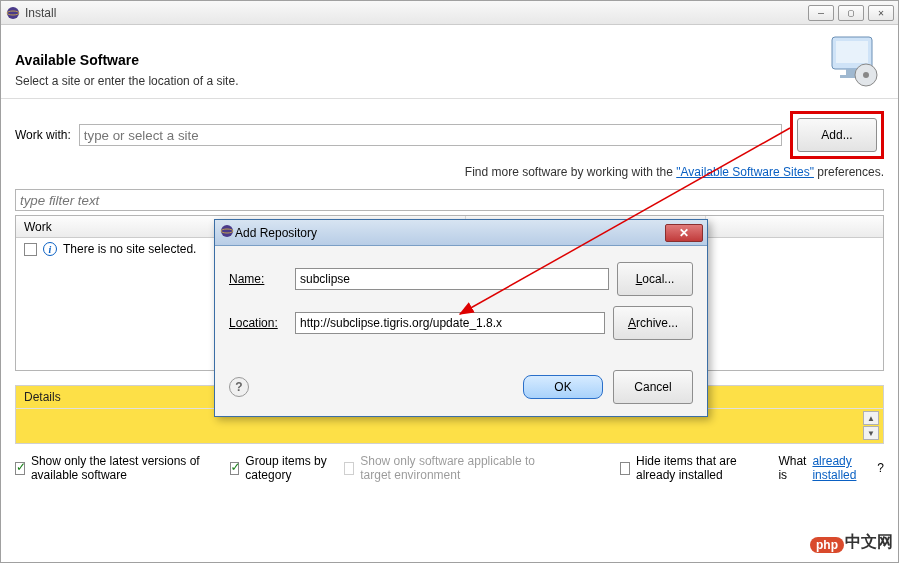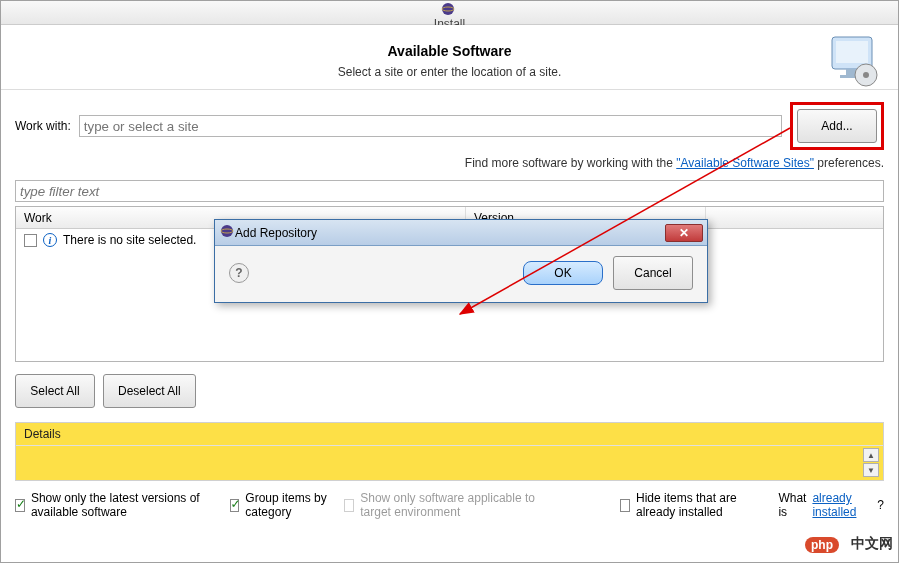--- a/index.html
+++ b/index.html
@@ -24,45 +24,43 @@
     display: flex;
     flex-direction: column;
   }
   .titlebar {
     height: 24px;
     background: linear-gradient(to bottom, #f8f8f8, #e8e8e8);
     border-bottom: 1px solid #ccc;
     display: flex;
     align-items: center;
     padding: 0 4px;
-    flex-direction: column;
   }
   .titlebar .icon-eclipse {
     width: 16px; height: 16px;
     margin-right: 4px;
     display: inline-flex; align-items: center; justify-content: center;
   }
   .titlebar .title { color: #444; }
   .titlebar .spacer { flex: 1; }
   .win-controls { display: flex; gap: 4px; }
   .win-btn {
     width: 26px; height: 16px;
     border: 1px solid #999;
     border-radius: 2px;
     background: linear-gradient(#fdfdfd,#e9e9e9);
     display: flex; align-items: center; justify-content: center;
     font-family: monospace; font-size: 10px; color: #555;
   }
 
   .header-area {
     background: #fff;
-    padding: 18px 14px 10px 14px;
+    padding: 27px 14px 10px 14px;
     border-bottom: 1px solid #ddd;
     position: relative;
-    text-align: center;
   }
   .header-area h1 { margin: 0 0 6px 0; font-size: 14px; font-weight: bold; }
   .header-area .subtitle { color: #333; }
   .header-icon {
     position: absolute; right: 14px; top: 6px;
     width: 60px; height: 60px;
   }
 
   .body-area {
     flex: 1;
@@ -252,21 +250,21 @@
     display: flex; align-items: flex-end;
     font-weight: bold;
   }
   .watermark .php-badge {
     background: #d94a2c; color: #fff;
     border-radius: 10px;
     padding: 1px 6px;
     font-size: 12px;
   }
   .watermark .cn {
-    color: #333; font-size: 14px; margin-left: 12px;
+    color: #333; font-size: 16px; margin-left: 1px;
   }
 </style>
 </head>
 <body>
 
 <div class="main-window">
 
   <div class="titlebar">
     <span class="icon-eclipse">
       <svg width="16" height="16">
@@ -322,24 +320,20 @@
         <div class="col-version">Version</div>
         <div class="col-rest"></div>
       </div>
       <div class="table-body">
         <span class="checkbox"></span>
         <span class="info-icon">i</span>
         <span>There is no site selected.</span>
       </div>
     </div>
 
-    <div class="select-buttons">
-      <div class="btn">Select All</div>
-      <div class="btn">Deselect All</div>
-    </div>
 
     <div class="details-section">
       <div class="details-header">Details</div>
       <div class="details-body">
         <div class="updown">
           <div class="arr">▲</div>
           <div class="arr">▼</div>
         </div>
       </div>
     </div>
@@ -380,20 +374,32 @@
     <span class="icon-eclipse">
       <svg width="16" height="16">
           <circle cx="8" cy="8" r="6" fill="#4a3a8a"></circle>
           <ellipse cx="8" cy="8" rx="6" ry="2" fill="none" stroke="#c0a050" stroke-width="1"></ellipse>
         </svg>
     </span>
     <span class="title">Add Repository</span>
     <span class="spacer"></span>
     <div class="close-btn">✕</div>
   </div>
+  <div class="d-body">
+    <div class="d-row">
+      <label><span style="text-decoration:underline">N</span>ame:</label>
+      <input class="d-input" value="subclipse" style="">
+      <div class="btn" style="min-width:76px"><span style="text-decoration:underline">L</span>ocal...</div>
+    </div>
+    <div class="d-row">
+      <label>L<span style="text-decoration:underline">o</span>cation:</label>
+      <input class="d-input" value="http://subclipse.tigris.org/update_1.8.x" style="">
+      <div class="btn" style="min-width:76px"><span style="text-decoration:underline">A</span>rchive...</div>
+    </div>
+  </div>
   <div class="d-footer">
     <div class="help-icon">?</div>
     <span class="spacer"></span>
     <div class="btn-ok">OK</div>
     <div class="btn">Cancel</div>
   </div>
 </div>
 
 <svg class="arrow-svg" width="899" height="563">
   <defs>

